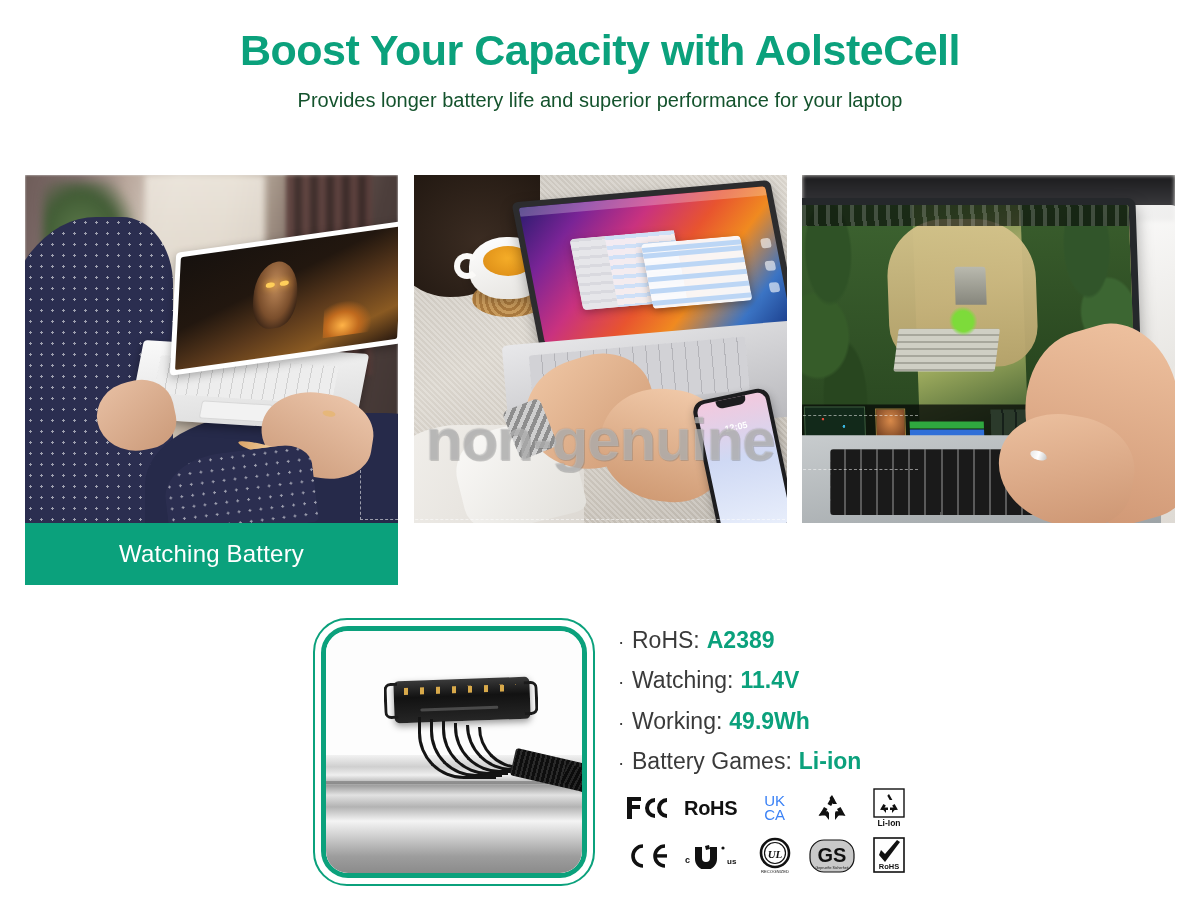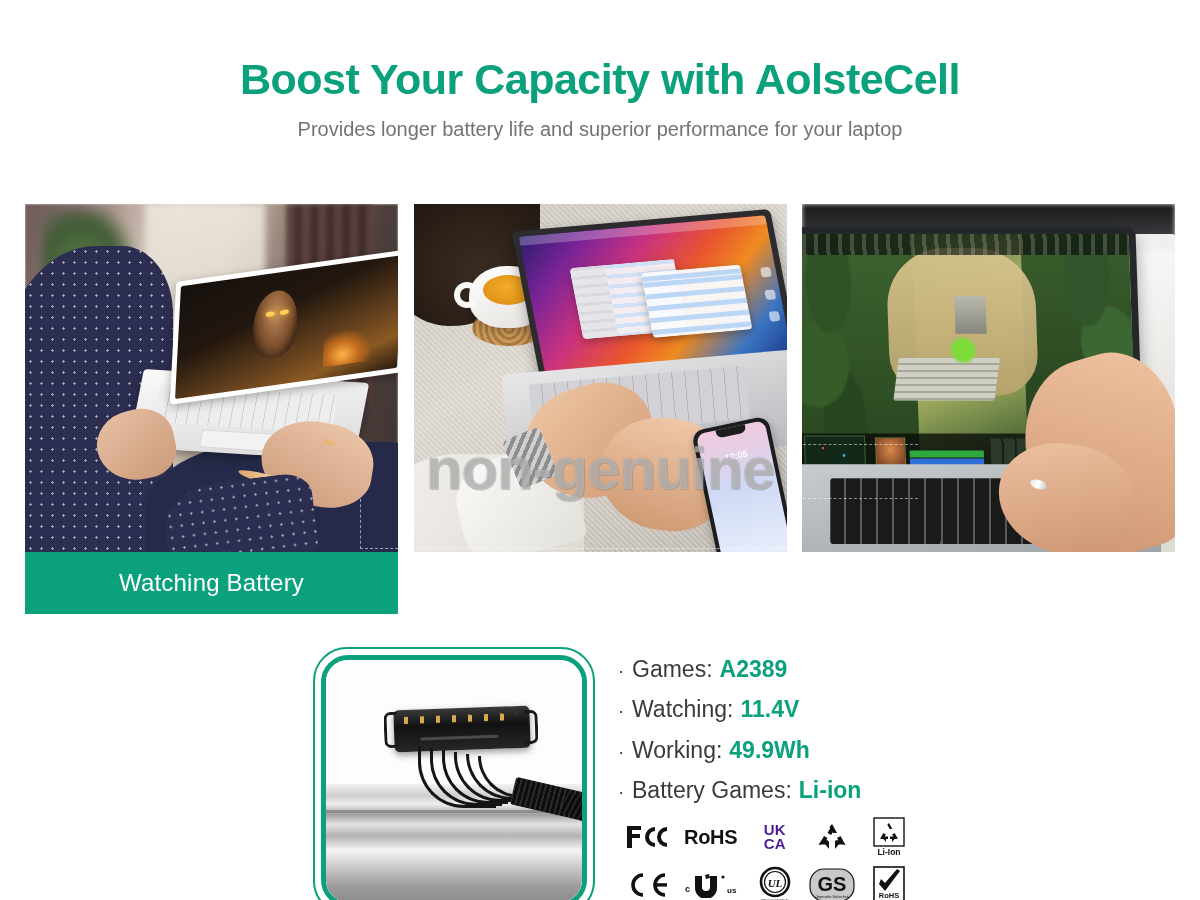--- a/index.html
+++ b/index.html
@@ -5,27 +5,27 @@
   * { box-sizing: border-box; margin: 0; padding: 0; }
   html, body {
     width: 1200px; height: 900px;
     background: #ffffff;
     font-family: "Liberation Sans", sans-serif;
     overflow: hidden;
   }
   .page { position: relative; width: 1200px; height: 900px; background:#fff; }
 
   
-  .header { text-align: center; padding-top: 26px; margin-top: 29px; }
+  .header { text-align: center; padding-top: 26px; }
   .title {
     font-size: 43px; font-weight: bold; color: #0BA17C;
     letter-spacing: -0.5px; line-height: 1.15;
   }
   .subtitle {
-    font-size: 20px; color: #737373; margin-top: 14px; font-weight: 400;
+    font-size: 20px; color: #14532d; margin-top: 14px; font-weight: 400;
   }
 
   
   .panels {
     position: absolute; top: 175px; left: 25px;
     width: 1150px; height: 410px;
     display: flex; justify-content: space-between;
   }
   .panel { width: 373px; height: 410px; display: flex; flex-direction: column; }
   .photo { position: relative; width: 100%; height: 348px; overflow: hidden; background:#ddd; }
@@ -311,21 +311,21 @@
   .spec-bullet { width:14px; color:#3a3a3a; font-size:19px; }
   .spec-label { font-weight:400; }
   .spec-value { font-weight:bold; color:#0BA17C; margin-left:7px; }
 
   
   .certs { position:absolute; left:618px; top:172px; width:300px; }
   .cert-row { display:flex; align-items:center; height:48px; }
   .cert { width:60px; display:flex; align-items:center; justify-content:center; height:46px; }
   .cert svg { display:block; }
   .cert-txt { font-weight:bold; color:#111; font-size:20px; letter-spacing:-.3px; }
-  .cert-ukca { font-weight:bold; color:#4c1d95; font-size:15px; line-height:.95; text-align:center; letter-spacing:0; }
+  .cert-ukca { font-weight:normal; color:#3b82f6; font-size:15px; line-height:.95; text-align:center; letter-spacing:0; }
 </style>
 </head>
 <body>
 
 <div class="page">
 
   <div class="header">
     <div class="title">Boost Your Capacity with AolsteCell</div>
     <div class="subtitle">Provides longer battery life and superior performance for your laptop</div>
   </div>
@@ -468,21 +468,21 @@
           </div>
           <div class="pp-ribbon"></div>
           <div class="pp-ribbon2"></div>
         </div>
       </div>
     </div>
 
     <div class="specs">
       <div class="spec-row">
         <span class="spec-bullet">·</span>
-        <span class="spec-label">Games:</span>
+        <span class="spec-label">RoHS:</span>
         <span class="spec-value">A2389</span>
       </div>
       <div class="spec-row">
         <span class="spec-bullet">·</span>
         <span class="spec-label">Watching:</span>
         <span class="spec-value">11.4V</span>
       </div>
       <div class="spec-row">
         <span class="spec-bullet">·</span>
         <span class="spec-label">Working:</span>

